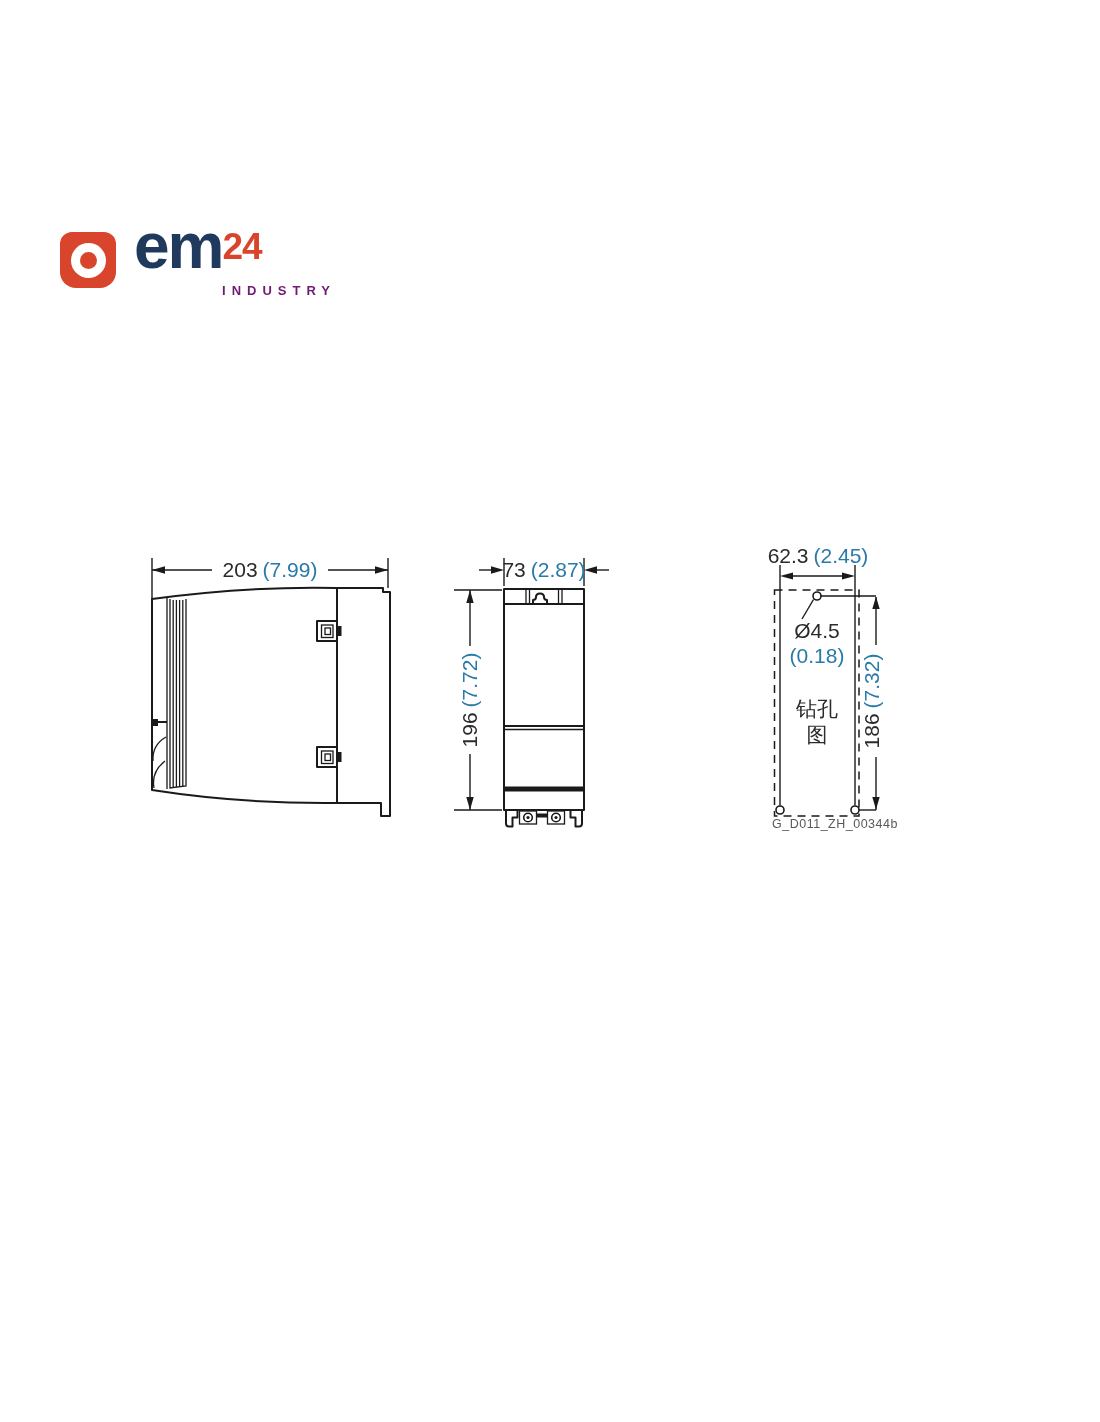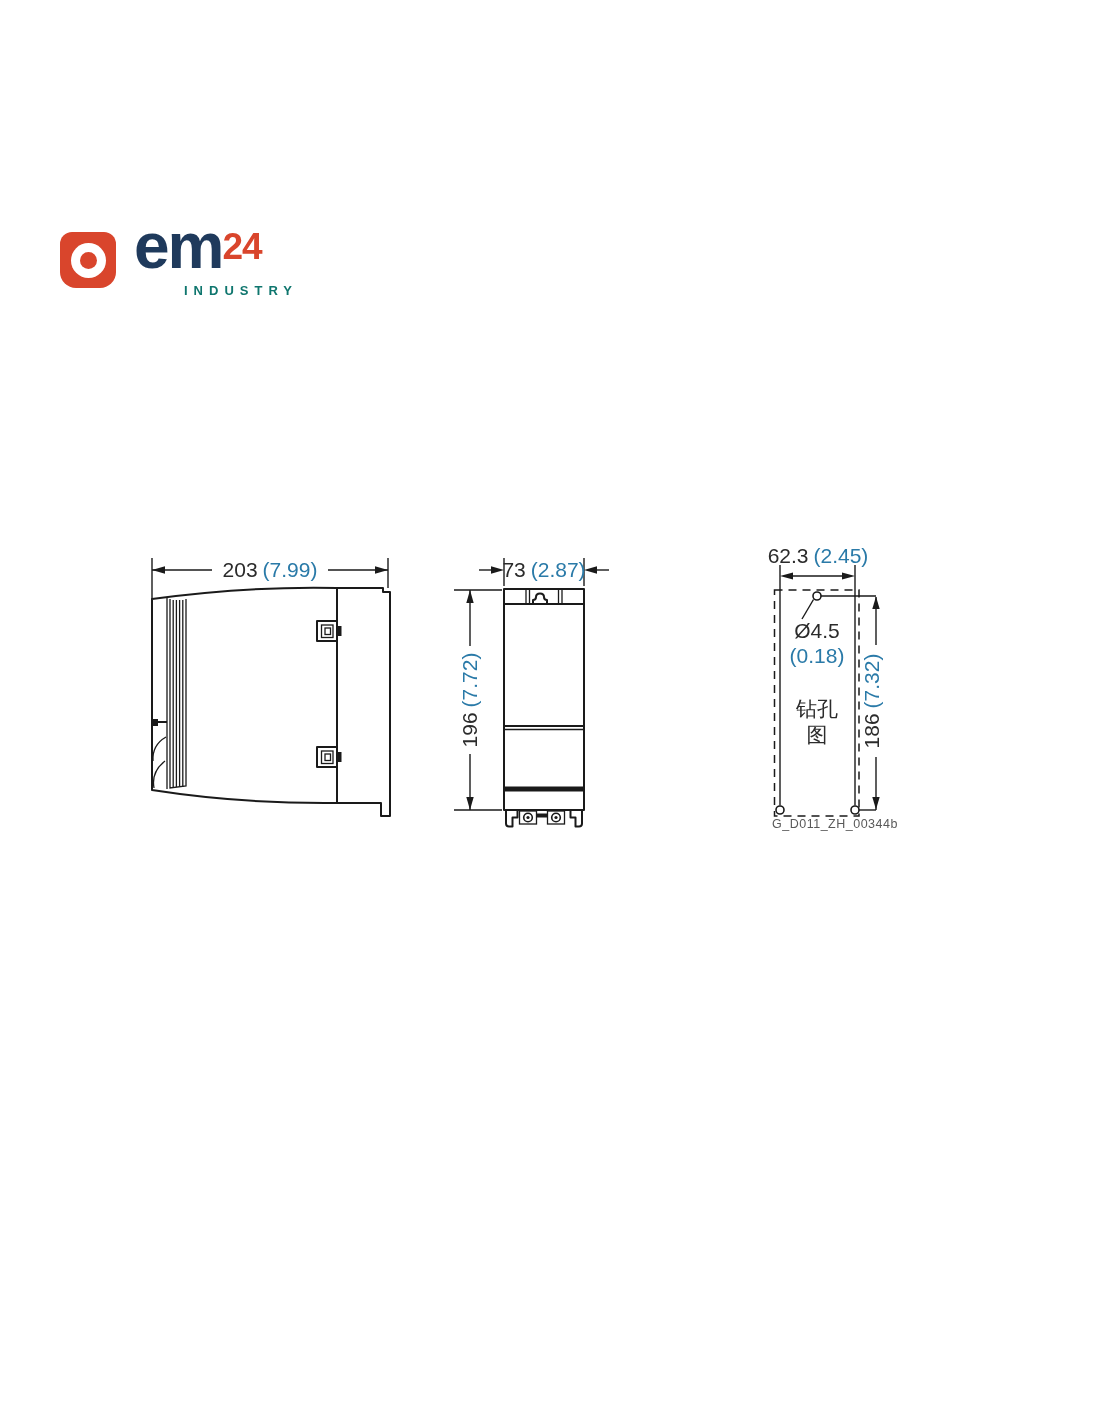--- a/index.html
+++ b/index.html
@@ -8,22 +8,22 @@
   
   .logo{position:absolute;left:60px;top:228px;width:252px;height:72px;cursor:pointer;}
   .logo-badge{position:absolute;left:0;top:4px;width:56px;height:56px;background:#D9452C;
     border-radius:12px 12px 16px 16px;display:flex;align-items:center;justify-content:center;}
   .logo-ring{width:35px;height:35px;background:#ffffff;border-radius:50%;
     display:flex;align-items:center;justify-content:center;}
   .logo-ring-core{width:17px;height:17px;background:#D9452C;border-radius:50%;}
   .logo-text{position:absolute;left:62px;top:-14px;display:flex;align-items:center;margin-left:12px;}
   .logo-em{font-size:64px;font-weight:bold;color:#1F3A5C;letter-spacing:-2px;line-height:1;}
   .logo-24{font-size:37px;font-weight:bold;color:#D9452C;letter-spacing:-1px;line-height:1;}
-  .logo-tagline{position:absolute;left:124px;top:55px;width:190px;text-align:left;
-    font-size:13px;font-weight:bold;color:#0f766e;letter-spacing:6px;}
+  .logo-tagline{position:absolute;left:124px;top:55px;width:190px;text-align:center;
+    font-size:13px;font-weight:bold;color:#701a75;letter-spacing:6px;}
 
   
   svg{position:absolute;left:0;top:0;}
   .ln{stroke:#1a1a1a;stroke-width:2;fill:none;stroke-linejoin:round;stroke-linecap:butt;}
   .thin{stroke:#1a1a1a;stroke-width:1.3;fill:none;}
   .dim{stroke:#1a1a1a;stroke-width:1.4;fill:none;}
   .dash{stroke:#1a1a1a;stroke-width:1.5;fill:none;stroke-dasharray:8 6;}
   .arr{fill:#1a1a1a;stroke:none;}
   .blk{fill:#1a1a1a;stroke:none;}
   .hole{fill:#ffffff;stroke:#1a1a1a;stroke-width:1.6;}

